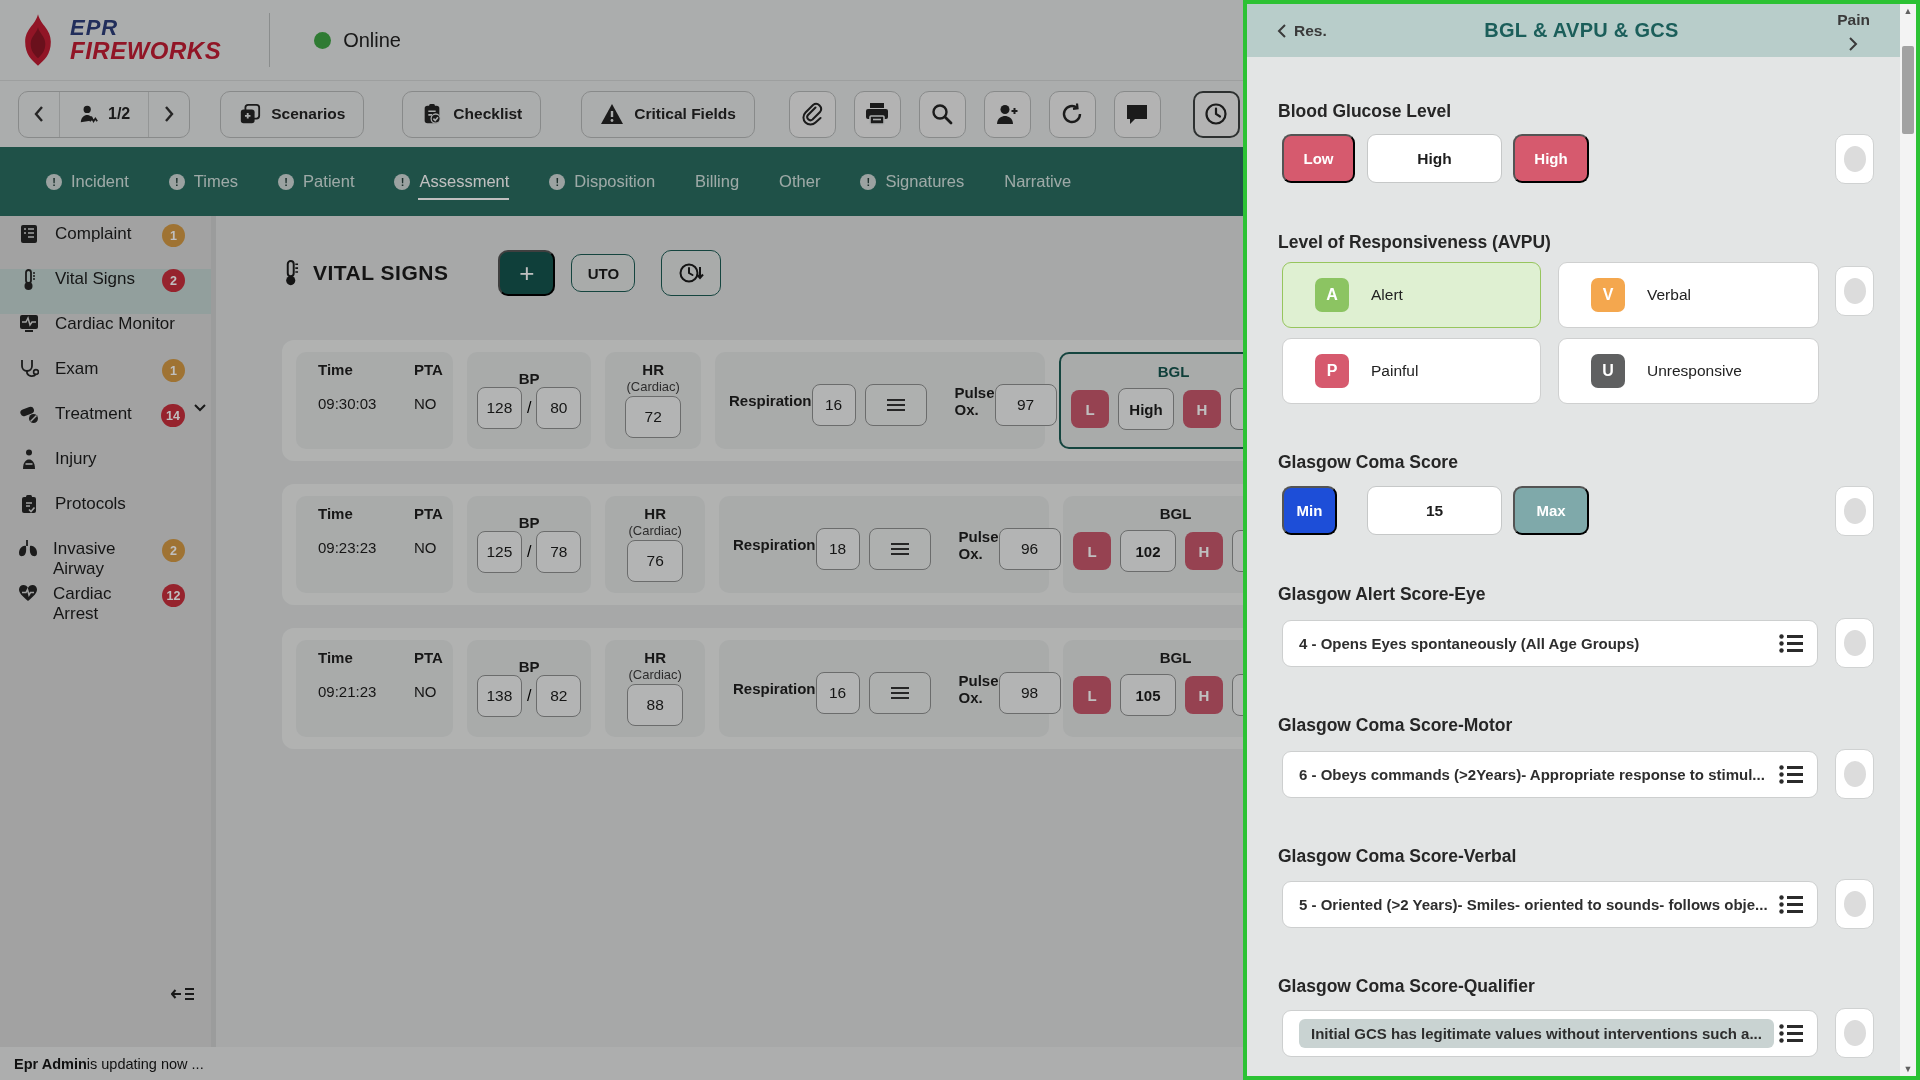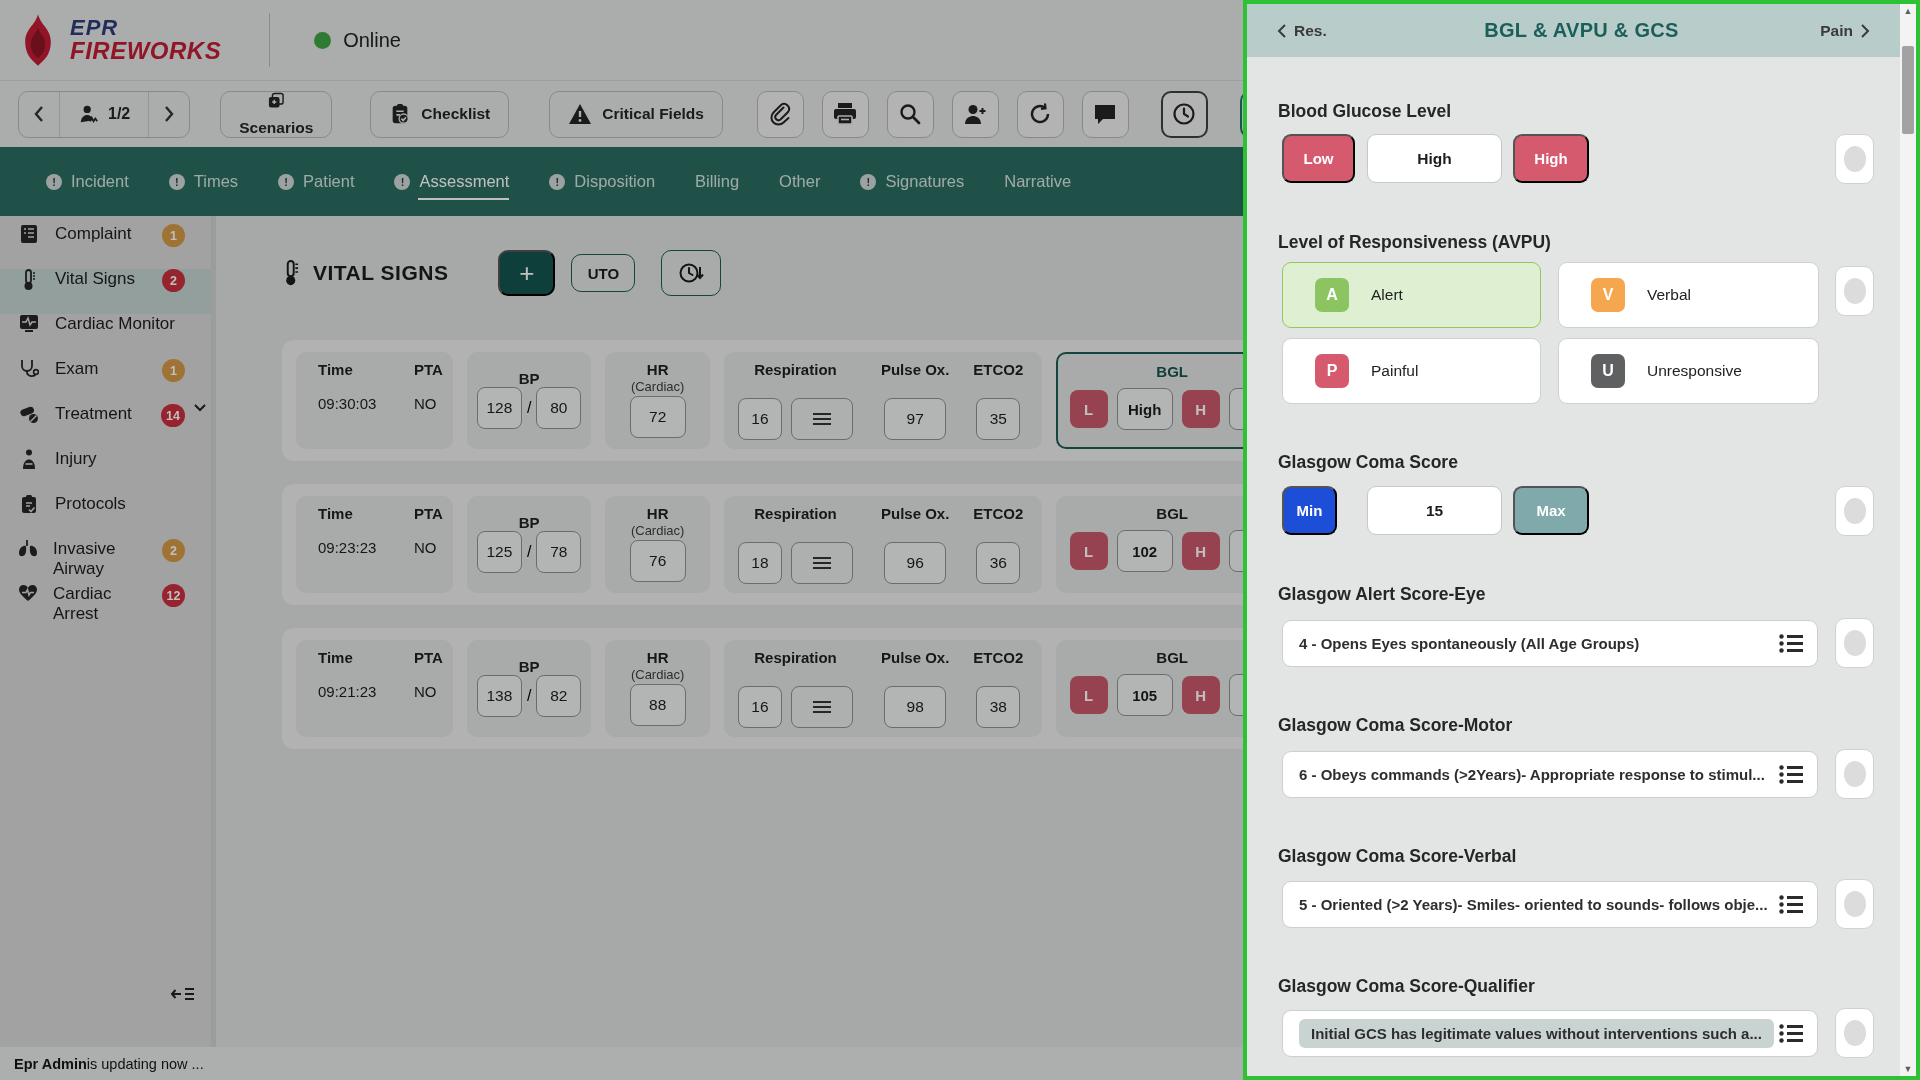--- a/index.html
+++ b/index.html
@@ -85,21 +85,21 @@
   .g-time .r { display:flex; gap:34px; }
   .g-time .r + .r { margin-top:17px; }
   .g-time .c1 { width:62px; }
   .g-time .val { font-size:15px; color:#1d1d1d; font-weight:normal;}
   .g-bp { width:128px; justify-content:center; }
   .g-bp .r { display:flex; align-items:center; gap:5px; margin-bottom:2px;}
   .g-bp .vbox { width:45px; }
   .g-hr { width:108px; }
   .g-hr .vbox { width:56px; margin-top:2px; }
   .g-resp { width:330px; flex-direction:row; align-items:stretch; gap:14px; padding:9px 14px; }
-  .g-resp .col { display:flex; flex-direction:column; align-items:center; justify-content:space-between; }
+  .g-resp .col { display:flex; flex-direction:row; align-items:center; justify-content:space-between; }
   .g-resp .ctr { display:flex; gap:9px; margin-top:8px;}
   .g-resp .vbox.n { width:44px; }
   .g-resp .vbox.menu { width:62px; background:#e9ebea; }
   .g-resp .vbox.pox { width:62px; }
   .g-bgl { width:240px; }
   .g-bgl .ctr { display:flex; align-items:center; gap:9px; margin-top:8px; }
   .g-bgl .vbox { width:56px; font-weight:bold; font-size:15px; }
   .g-bgl .vbox.part { width:46px; }
   .lh { width:38px; height:38px; border-radius:8px; background:#c9586c; color:#fff;
     font-weight:bold; font-size:15px; display:flex; align-items:center; justify-content:center; }
@@ -185,21 +185,21 @@
           </svg>
         <span>1/2</span>
       </div>
       <div>
         <svg width="12" height="18" viewBox="0 0 12 18">
             <polyline points="3,2 9,9 3,16" fill="none" stroke="#333" stroke-width="2.4"></polyline>
           </svg>
       </div>
     </div>
 
-    <button class="tbtn" style="margin-left:12px;flex-direction:column;">
+    <button class="tbtn" style="margin-left:12px;">
       <svg width="22" height="22" viewBox="0 0 24 24">
           <rect x="7" y="2" width="15" height="15" rx="3" fill="none" stroke="#242424" stroke-width="2"></rect>
           <rect x="2" y="7" width="15" height="15" rx="3" fill="#242424"></rect>
           <path d="M9.5 11 v6 M6.5 14 h6" stroke="#e5e7e7" stroke-width="2"></path>
         </svg>
       <span>Scenarios</span>
     </button>
 
     <button class="tbtn" style="margin-left:20px;">
       <svg width="22" height="22" viewBox="0 0 24 24">
@@ -635,21 +635,21 @@
 
   <aside class="drawer">
     <div class="d-head">
       <div class="d-nav">
         <svg width="9" height="14" viewBox="0 0 9 14">
             <polyline points="8,1 2,7 8,13" fill="none" stroke="#3a3a3a" stroke-width="2"></polyline>
           </svg>
         <span>Res.</span>
       </div>
       <div class="d-title">BGL &amp; AVPU &amp; GCS</div>
-      <div class="d-nav" style="z-index:2;">
+      <div class="d-nav" style="z-index:2;flex-direction:column;">
         <span>Pain</span>
         <svg width="9" height="14" viewBox="0 0 9 14">
             <polyline points="1,1 7,7 1,13" fill="none" stroke="#3a3a3a" stroke-width="2"></polyline>
           </svg>
       </div>
     </div>
 
     <div class="d-body">
 
       <div class="d-label" style="top:44px;">Blood Glucose Level</div>

